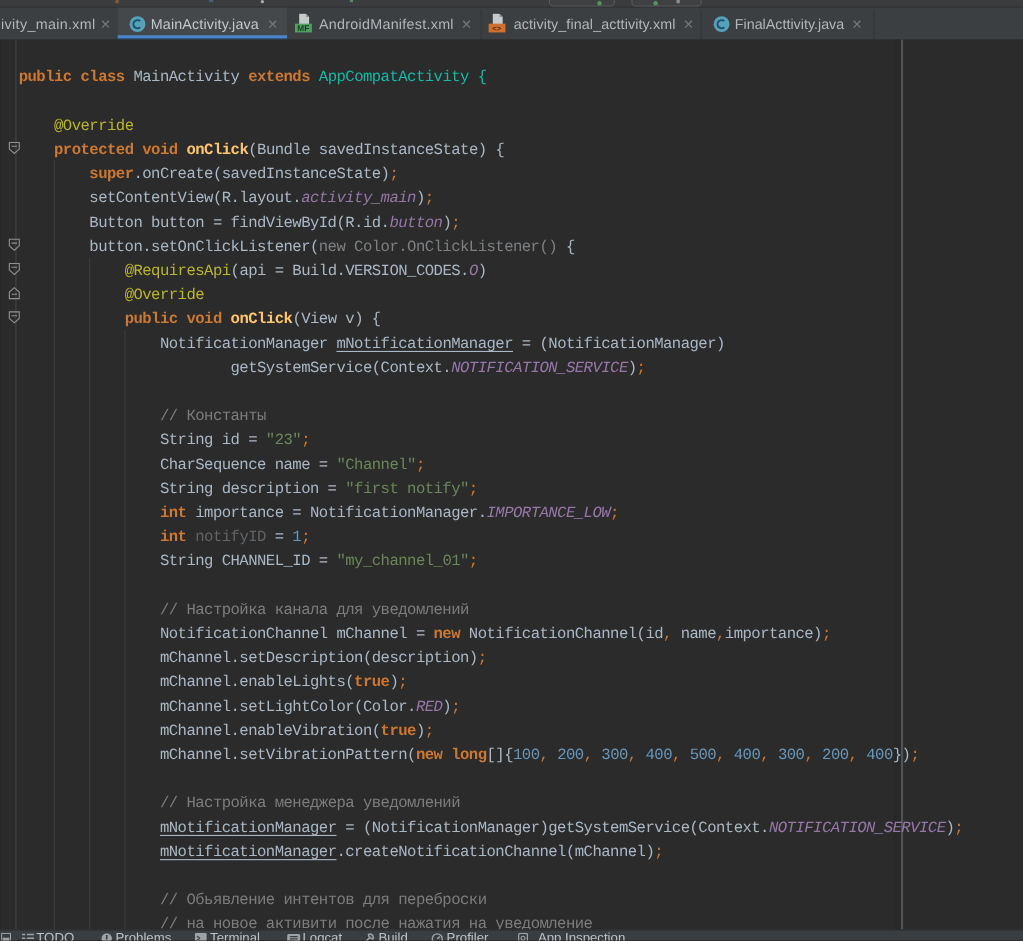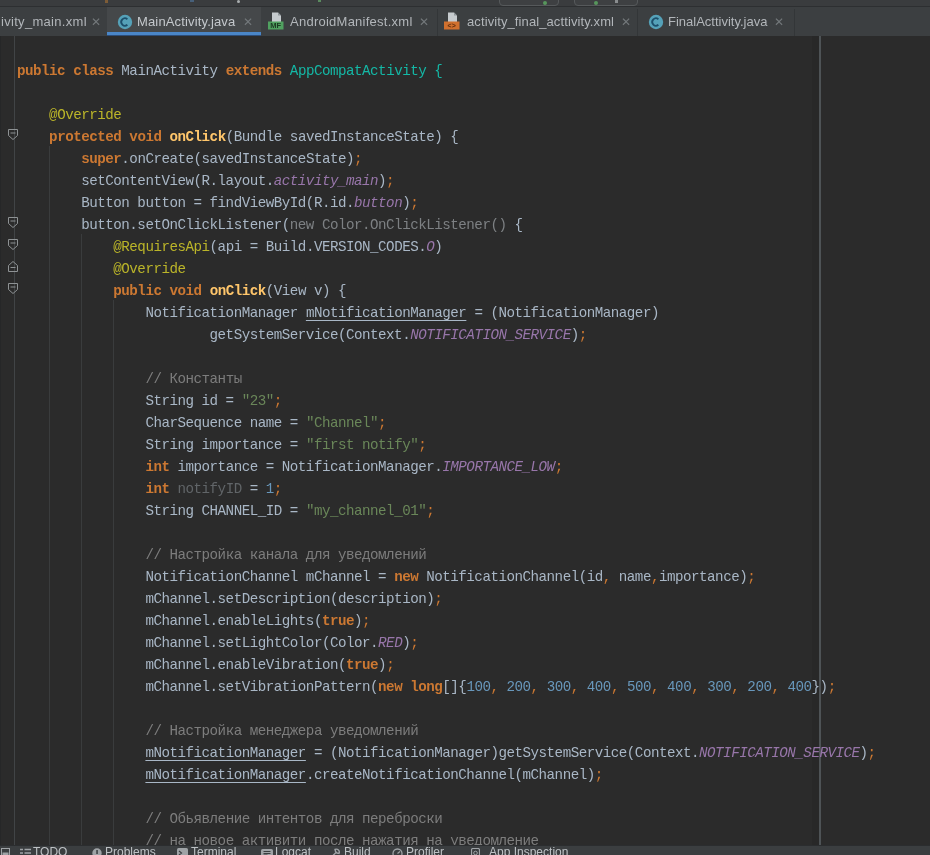--- a/index.html
+++ b/index.html
@@ -113,21 +113,21 @@
 <div><span style="color:#a9b7c6">        button.setOnClickListener(</span><span class="g">new Color.OnClickListener()</span><span style="color:#a9b7c6"> {</span></div>
 <div><span style="color:#a9b7c6">            </span><span class="a">@RequiresApi</span><span style="color:#a9b7c6">(api = Build.VERSION_CODES.</span><span class="f">O</span><span style="color:#a9b7c6">)</span></div>
 <div><span style="color:#a9b7c6">            </span><span class="a">@Override</span></div>
 <div><span style="color:#a9b7c6">            </span><span class="k">public</span><span style="color:#a9b7c6"> </span><span class="k">void</span><span style="color:#a9b7c6"> </span><span class="m">onClick</span><span style="color:#a9b7c6">(View v) {</span></div>
 <div><span style="color:#a9b7c6">                NotificationManager </span><span class="ul" style="color:#a9b7c6">mNotificationManager</span><span style="color:#a9b7c6"> = (NotificationManager)</span></div>
 <div><span style="color:#a9b7c6">                        getSystemService(Context.</span><span class="f">NOTIFICATION_SERVICE</span><span style="color:#a9b7c6">)</span><span class="p">;</span></div>
 <div></div>
 <div><span style="color:#a9b7c6">                </span><span class="c">// Константы</span></div>
 <div><span style="color:#a9b7c6">                String id = </span><span class="s">"23"</span><span class="p">;</span></div>
 <div><span style="color:#a9b7c6">                CharSequence name = </span><span class="s">"Channel"</span><span class="p">;</span></div>
-<div><span style="color:#a9b7c6">                String importance = </span><span class="s">"first notify"</span><span class="p">;</span></div>
+<div><span style="color:#a9b7c6">                String description = </span><span class="s">"first notify"</span><span class="p">;</span></div>
 <div><span style="color:#a9b7c6">                </span><span class="k">int</span><span style="color:#a9b7c6"> importance = NotificationManager.</span><span class="f">IMPORTANCE_LOW</span><span class="p">;</span></div>
 <div><span style="color:#a9b7c6">                </span><span class="k">int</span><span style="color:#a9b7c6"> </span><span class="u">notifyID</span><span style="color:#a9b7c6"> = </span><span class="n">1</span><span class="p">;</span></div>
 <div><span style="color:#a9b7c6">                String CHANNEL_ID = </span><span class="s">"my_channel_01"</span><span class="p">;</span></div>
 <div></div>
 <div><span style="color:#a9b7c6">                </span><span class="c">// Настройка канала для уведомлений</span></div>
 <div><span style="color:#a9b7c6">                NotificationChannel mChannel = </span><span class="k">new</span><span style="color:#a9b7c6"> NotificationChannel(id</span><span class="p">,</span><span style="color:#a9b7c6"> name</span><span class="p">,</span><span style="color:#a9b7c6">importance)</span><span class="p">;</span></div>
 <div><span style="color:#a9b7c6">                mChannel.setDescription(description)</span><span class="p">;</span></div>
 <div><span style="color:#a9b7c6">                mChannel.enableLights(</span><span class="k">true</span><span style="color:#a9b7c6">)</span><span class="p">;</span></div>
 <div><span style="color:#a9b7c6">                mChannel.setLightColor(Color.</span><span class="f">RED</span><span style="color:#a9b7c6">)</span><span class="p">;</span></div>
 <div><span style="color:#a9b7c6">                mChannel.enableVibration(</span><span class="k">true</span><span style="color:#a9b7c6">)</span><span class="p">;</span></div>

